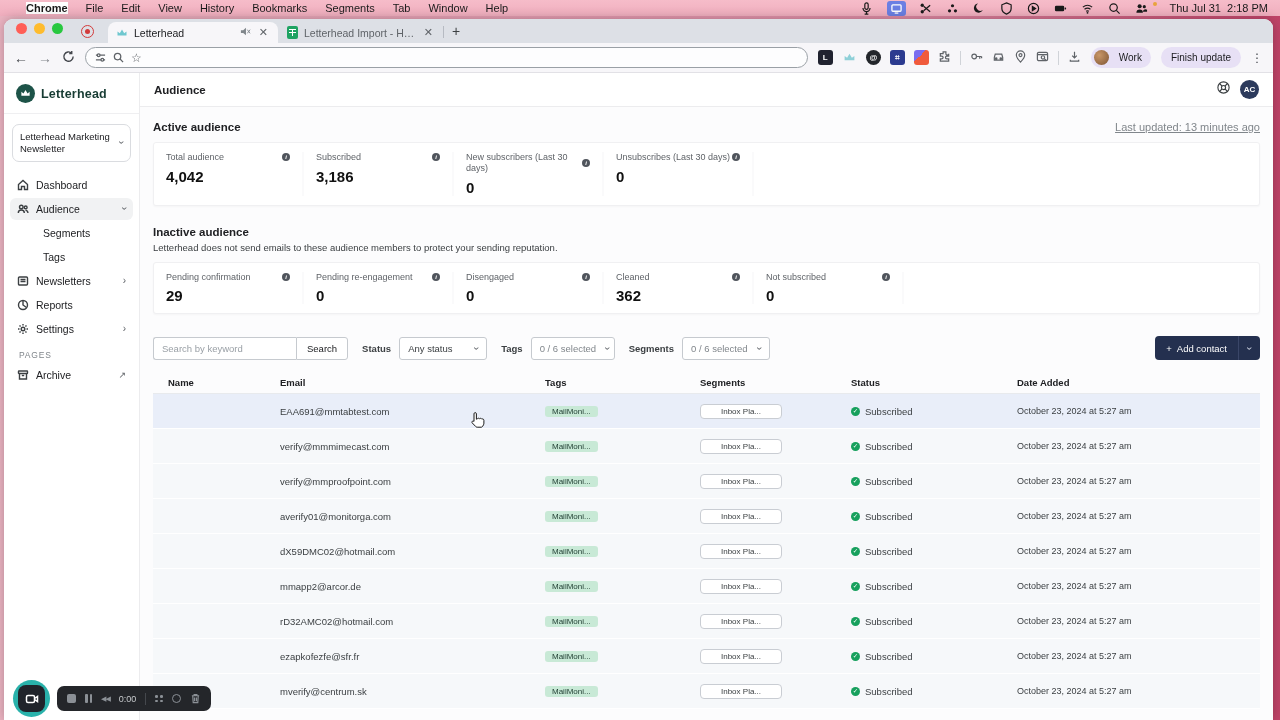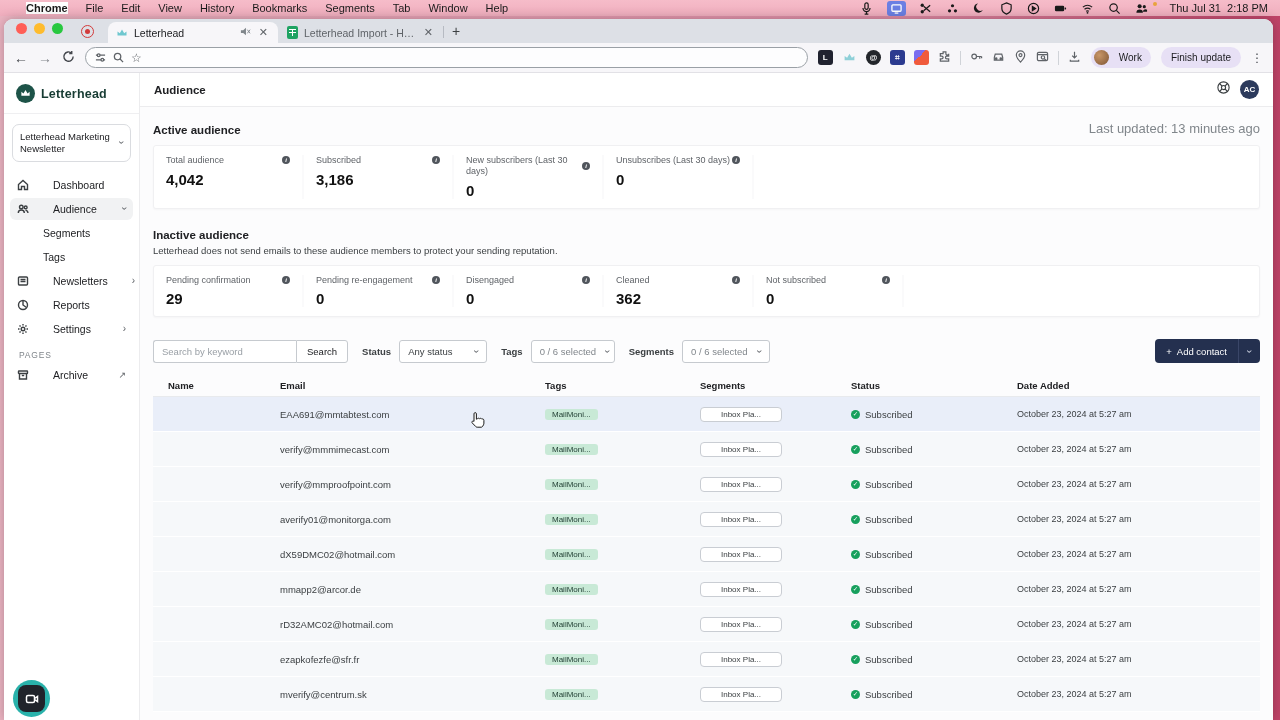--- a/index.html
+++ b/index.html
@@ -67,41 +67,41 @@
   .sidebar { width:136px; background:#fff; border-right:1px solid #ececee; display:flex; flex-direction:column; font-size:10.5px; color:#202124; flex:0 0 auto; }
   .logo-row { display:flex; align-items:center; gap:6px; padding:11px 12px 10px; border-bottom:1px solid #efeff1; }
   .logo-circle { width:19px; height:19px; border-radius:50%; background:#1d5348; display:flex; align-items:center; justify-content:center; }
   .logo-circle svg { width:11px; height:11px; fill:#fff; }
   .brand { font-weight:bold; color:#173c33; font-size:12.5px; letter-spacing:.2px; }
   .nl-select { margin:10px 8px 6px; border:1px solid #dadce0; border-radius:7px; padding:6px 7px; display:flex; align-items:center; gap:4px; }
   .nl-select .txt { flex:1; font-size:9.5px; line-height:1.25; color:#202124; }
   .chev { display:inline-block; transform:rotate(90deg); color:#5f6368; font-size:10px; }
   .chev.right { transform:none; }
   .nav { padding:6px 6px; display:flex; flex-direction:column; gap:2px; }
-  .nav-item { display:flex; align-items:center; gap:24px; padding:5px 7px; border-radius:6px; color:#202124; }
+  .nav-item { display:flex; align-items:center; gap:7px; padding:5px 7px; border-radius:6px; color:#202124; }
   .nav-item.active { background:#f1f2f3; }
   .nav-item .ni { width:12px; height:12px; display:flex; align-items:center; justify-content:center; }
   .nav-item .ni svg { width:12px; height:12px; stroke:#3c4043; fill:none; stroke-width:1.4; }
   .nav-item .lbl { flex:1; }
   .nav-item.sub { padding-left:33px; }
   .sec-label { font-size:8.5px; letter-spacing:.8px; color:#80868b; padding:8px 9px 2px; }
   .ext-link { font-size:9px; color:#5f6368; }
 
   .main { flex:1; display:flex; flex-direction:column; min-width:0; background:#fcfcfd; }
   .app-header { height:34px; background:#fff; border-bottom:1px solid #ececee; display:flex; align-items:center; padding:0 14px; flex:0 0 auto; }
   .page-title { font-size:11.5px; font-weight:bold; color:#202124; }
   .app-header-right { margin-left:auto; display:flex; align-items:center; gap:9px; }
   .help-ic svg { width:15px; height:15px; stroke:#3c4043; fill:none; stroke-width:1.2; }
   .avatar-ac { width:19px; height:19px; border-radius:50%; background:#2c3a5c; color:#fff; font-size:8px; font-weight:bold; display:flex; align-items:center; justify-content:center; }
 
   .content { flex:1; overflow:hidden; padding:0 13px; }
   .sec-head { display:flex; align-items:flex-end; margin-top:14px; }
   .sec-title { font-size:11.5px; font-weight:bold; color:#202124; }
   .sec-desc { font-size:9.5px; color:#3c4043; margin-top:4px; }
-  .last-updated { margin-left:auto; font-size:13px; color:#80868b; }
+  .last-updated { margin-left:auto; font-size:11px; color:#80868b;text-decoration:underline; }
   .stat-band { margin-top:9px; background:#fff; border:1px solid #f0f0f2; border-radius:3px; display:flex; padding:9px 0; box-shadow:0 1px 2px rgba(0,0,0,.03); }
   .stat-cell { width:150px; flex:0 0 auto; padding:0 12px; border-right:2px solid #fafafb; }
   .stat-top { display:flex; align-items:center; }
   .stat-label { font-size:9px; color:#5f6368; line-height:1.2; }
   .info-dot { margin-left:auto; width:8px; height:8px; border-radius:50%; background:#50555c; color:#fff; font-size:6px; display:flex; align-items:center; justify-content:center; font-style:italic; font-weight:bold; flex:0 0 auto; }
   .stat-value { font-size:15px; font-weight:bold; color:#111; margin-top:5px; }
 
   .filter-row { display:flex; align-items:center; margin-top:22px; gap:8px; font-size:9.5px; color:#202124; }
   .search-wrap { display:flex; }
   .search-input { width:143px; height:23px; border:1px solid #c6cacf; border-right:none; border-radius:3px 0 0 3px; padding:0 8px; font-size:9.5px; color:#202124; font-family:"Liberation Sans", sans-serif; background:#fff; }
@@ -665,17 +665,37 @@
 
 <div class="recorder">
   <span class="rec-cam">
     <span class="cam-btn">
         <svg viewBox="0 0 14 14">
           <rect x="1.5" y="3.5" width="8" height="7" rx="1.5"></rect>
           <path d="M9.5 6.5 L12.5 4.5 V9.5 L9.5 7.5"></path>
         </svg>
       </span>
   </span>
+  <div class="rec-pill">
+    <span class="stop-sq"></span>
+    <span class="pause-bars">
+        <i></i>
+        <i></i>
+      </span>
+    <span class="rw">◀◀</span>
+    <span class="rec-timer">0:00</span>
+    <span class="pill-div"></span>
+    <span class="dots4">
+        <i></i>
+        <i></i>
+        <i></i>
+        <i></i>
+      </span>
+    <span class="circ"></span>
+    <span class="trash"><svg viewBox="0 0 12 12">
+          <path d="M2 3 H10 M4.5 3 V1.8 H7.5 V3 M3 3 L3.5 10.5 H8.5 L9 3 M5 5 V9 M7 5 V9"></path>
+        </svg></span>
+  </div>
 </div>
 
 <svg class="cursor" viewBox="0 0 17 19">
   <path d="M5.2 1.6 c.7 0 1.2.5 1.2 1.2 v5.4 l.8-.1 c.2-.5.7-.9 1.3-.9.4 0 .8.2 1 .5.3-.2.6-.4 1-.4.6 0 1 .3 1.3.8.2-.1.4-.2.7-.2.8 0 1.4.6 1.4 1.4 v2.8 c0 .6-.1 1.2-.4 1.7 l-.9 1.6 c-.3.5-.8.8-1.3.8 H7.2 c-.5 0-1-.2-1.4-.6 L2.3 12 c-.5-.5-.5-1.3 0-1.7.5-.4 1.2-.4 1.6 0 l.1.1 V2.8 c0-.7.5-1.2 1.2-1.2 z" fill="#fff" stroke="#1a1a1a" stroke-width="1"></path>
 </svg>
 
 </body></html>

